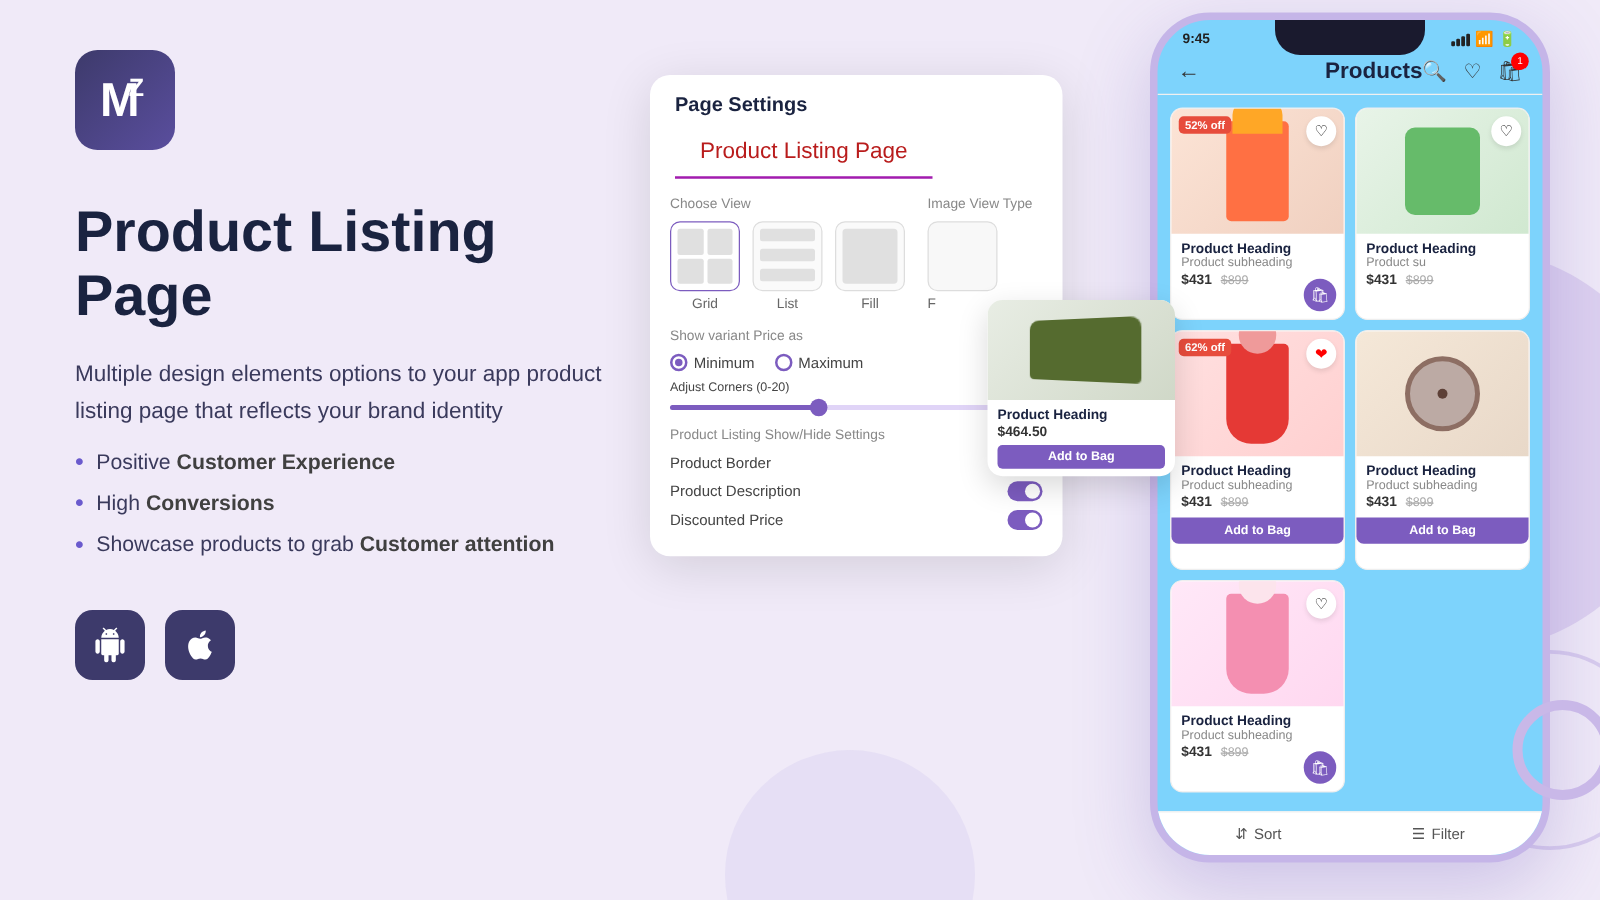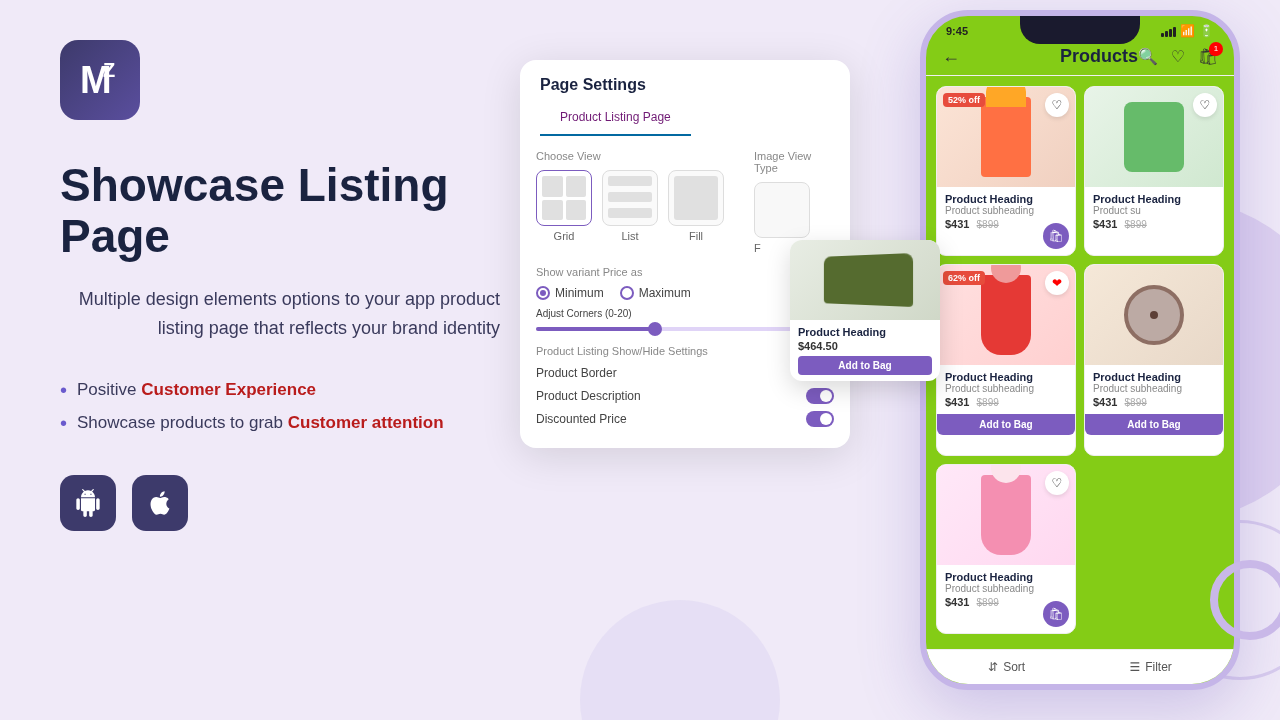--- a/index.html
+++ b/index.html
@@ -69,44 +69,43 @@
       font-weight: 900;
       color: #1a2340;
       line-height: 1.1;
       margin-bottom: 24px;
     }
 
     .description {
       font-size: 18px;
       color: #3a3a5c;
       line-height: 1.6;
-      margin-bottom: 36px;
+      margin-bottom: 16px;
       max-width: 440px;
-      text-align: right;
     }
 
     .bullet-list {
       list-style: none;
       margin-bottom: 40px;
     }
     .bullet-list li {
       font-size: 17px;
       color: #3a3a5c;
       margin-bottom: 10px;
       display: flex;
       align-items: center;
       gap: 10px;
     }
     .bullet-list li::before {
       content: '•';
       color: #6a5acd;
       font-size: 20px;
     }
     .bullet-list li strong {
-      color: #b91c1c;
+      color: #404040;
       font-weight: 800;
     }
 
     .platform-icons {
       display: flex;
       gap: 16px;
     }
     .platform-btn {
       width: 56px;
       height: 56px;
@@ -144,23 +143,23 @@
 
     .settings-header {
       padding: 16px 20px 0;
       font-size: 16px;
       font-weight: 700;
       color: #1a2340;
     }
 
     .settings-tab {
       padding: 10px 20px;
-      font-size: 12px;
-      color: #701a75;
-      border-bottom: 2px solid #0369a1;
+      font-size: 18px;
+      color: #b91c1c;
+      border-bottom: 2px solid #a21caf;
       display: inline-block;
       margin-top: 6px;
     }
 
     .settings-body {
       padding: 14px 16px;
     }
 
     .settings-section-label {
       font-size: 11px;
@@ -220,21 +219,21 @@
       font-size: 11px;
       color: #666;
     }
 
     .image-type-section {
       margin-left: 10px;
     }
 
     .two-col-settings {
       display: flex;
-      gap: 20px;
+      gap: 8px;
       margin-bottom: 10px;
     }
 
     .radio-row {
       display: flex;
       align-items: center;
       gap: 16px;
       margin-bottom: 8px;
     }
 
@@ -329,21 +328,21 @@
       border-radius: 50%;
     }
 
     
     .phone-mockup {
       position: absolute;
       right: 40px;
       top: 10px;
       width: 320px;
       height: 680px;
-      background: #84cc16;
+      background: #7dd3fc;
       border-radius: 48px;
       border: 6px solid #c5b5e8;
       box-shadow: 0 20px 60px rgba(100,80,180,0.25);
       overflow: hidden;
       z-index: 4;
     }
 
     .phone-notch {
       position: absolute;
       top: 0;
@@ -625,29 +624,32 @@
 <div class="left-panel">
 
   <div class="logo-box">
     <svg viewBox="0 0 50 50">
       <text x="5" y="38" font-size="38" font-weight="900" fill="white">M</text>
       <text x="28" y="22" font-size="20" font-weight="900" fill="white">Z</text>
     </svg>
   </div>
 
   <h1 class="main-title">
-    <span>Showcase Listing</span><br>
+    <span>Product Listing</span><br>
     <span>Page</span>
   </h1>
 
   <p class="description">Multiple design elements options to your app product listing page that reflects your brand identity</p>
 
   <ul class="bullet-list">
     <li>
       <span>Positive <strong>Customer Experience</strong></span>
+    </li>
+    <li>
+      <span>High <strong>Conversions</strong></span>
     </li>
     <li>
       <span>Showcase products to grab <strong>Customer attention</strong></span>
     </li>
   </ul>
 
   <div class="platform-icons">
     <div class="platform-btn" title="Android">
 
       <svg width="28" height="28" viewBox="0 0 24 24" fill="white">

